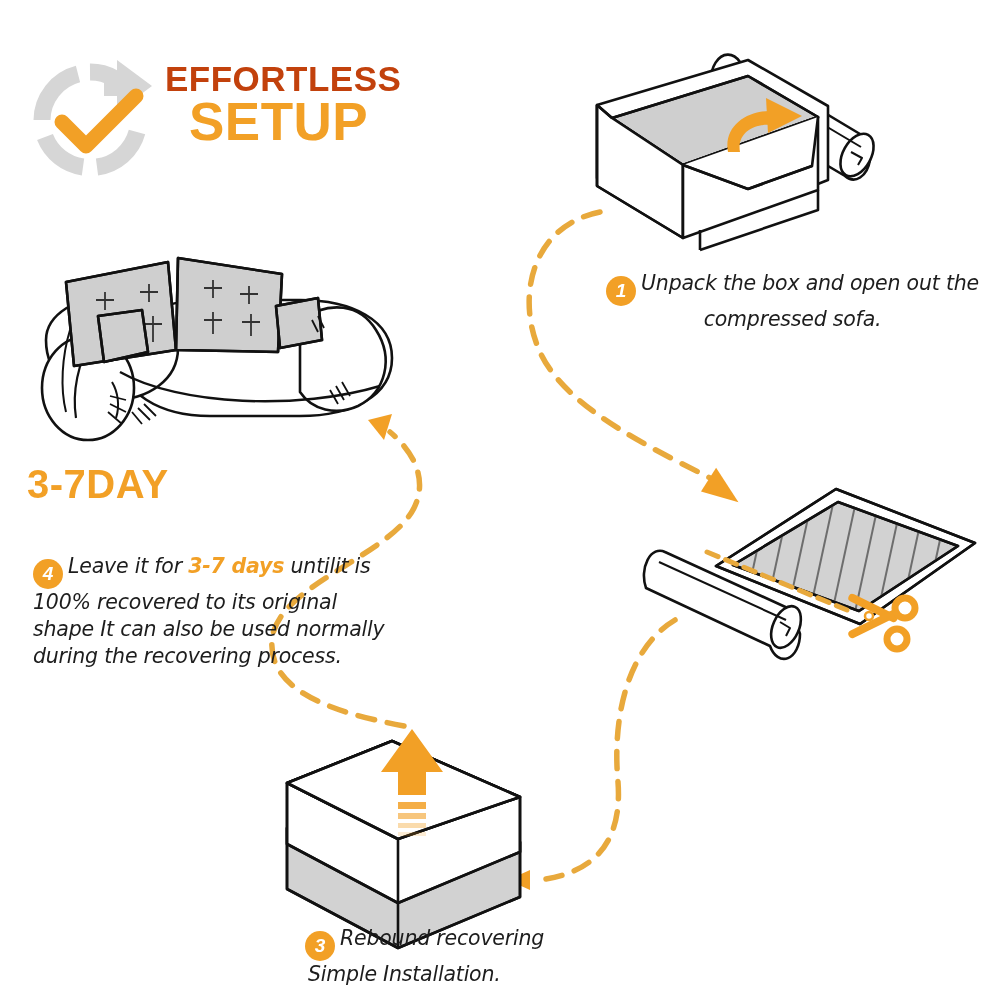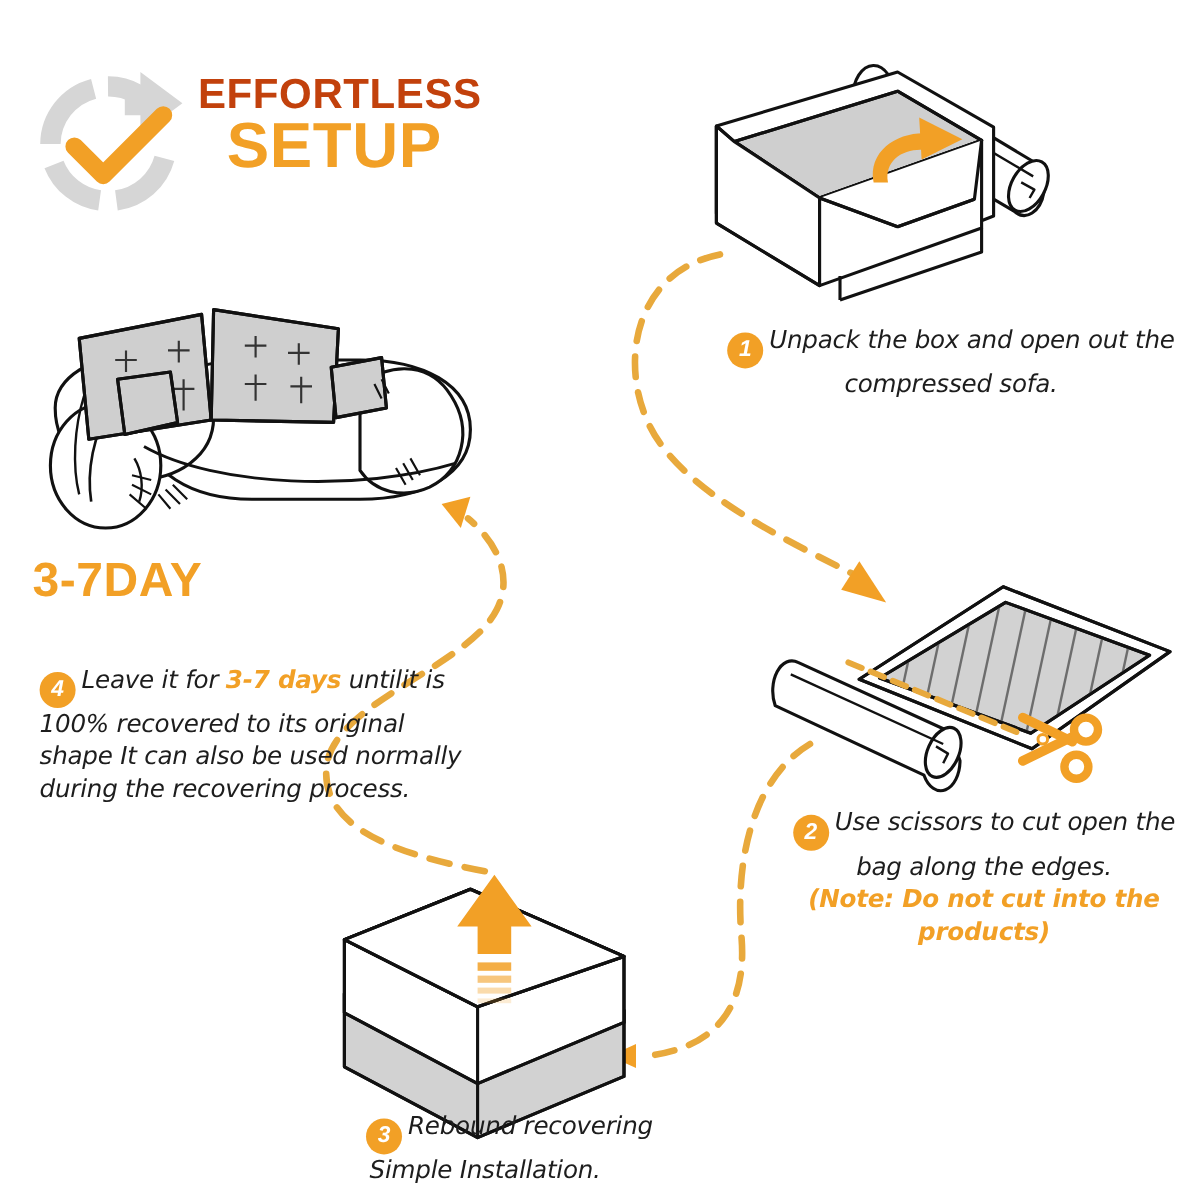--- a/index.html
+++ b/index.html
@@ -245,24 +245,20 @@
 
       <path d="M 120 372 C 180 406 300 410 380 386" stroke-width="2.4"></path>
     </g>
 
   </svg>
 
   <div class="step" id="step1">
     <span class="badge">1</span><span class="stxt">Unpack the box and open out the compressed sofa.</span>
   </div>
 
-  <div class="step" id="step2">
-    <span class="badge">2</span><span class="stxt">Use scissors to cut open the bag along the edges.</span>
-    <div class="stxt note">(Note: Do not cut into the products)</div>
-  </div>
 
   <div class="step" id="step3">
     <span class="badge">3</span><span class="stxt">Rebound recovering</span>
     <div class="stxt" style="margin-left:3px;">Simple Installation.</div>
   </div>
 
   <div class="day-head">3-7DAY</div>
 
   <div class="step" id="step4">
     <span class="badge">4</span><span class="stxt">Leave it for </span><span class="stxt" style="color:#F2A026;font-weight:bold;">3-7 days</span><span class="stxt"> untilit is 100% recovered to its original shape It can also be used normally during the recovering process.</span>

